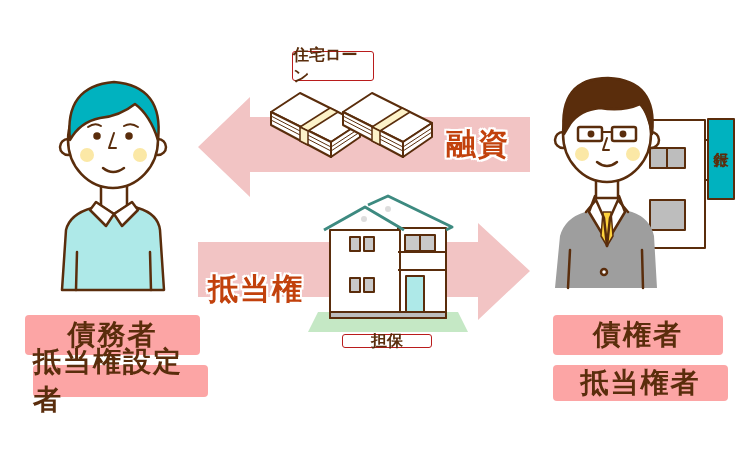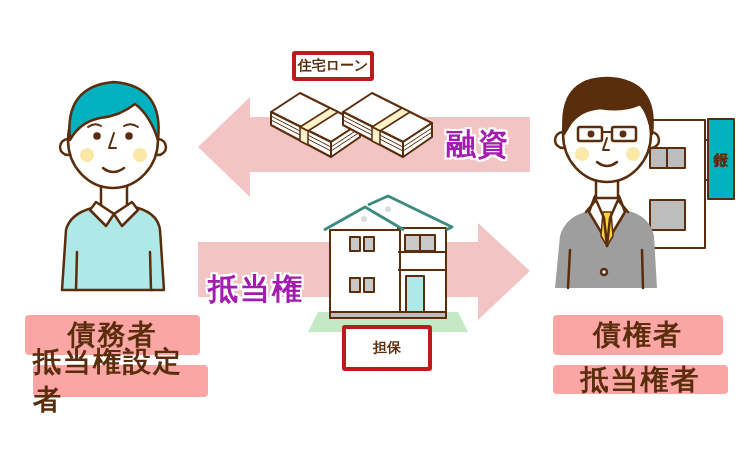--- a/index.html
+++ b/index.html
@@ -4,26 +4,26 @@
 <style>
   html, body { margin: 0; padding: 0; background: #ffffff; }
   body { width: 750px; height: 450px; position: relative; overflow: hidden;
          font-family: "DejaVu Sans", "Liberation Sans", sans-serif; }
   .label-box {
     position: absolute; background: #fca5a5; border-radius: 4px;
     color: #5a2d0c; font-weight: bold; font-size: 28px; letter-spacing: 2px;
     display: flex; align-items: center; justify-content: center;
   }
   .tag-box {
-    position: absolute; background: #fff; border: 4px solid #b91c1c; border-radius: 3px;
-    color: #5a2d0c; font-weight: bold; font-size: 14px;
+    position: absolute; background: #fff; border: 1px solid #b91c1c; border-radius: 3px;
+    color: #5a2d0c; font-weight: bold; font-size: 16px;
     display: flex; align-items: center; justify-content: center; box-sizing: border-box;
   }
   .arrow-text {
-    position: absolute; color: #a21caf; font-weight: bold; font-size: 30px;
+    position: absolute; color: #c2410c; font-weight: bold; font-size: 30px;
     text-shadow: 2px 0 #fff, -2px 0 #fff, 0 2px #fff, 0 -2px #fff, 2px 2px #fff, -2px -2px #fff, 2px -2px #fff, -2px 2px #fff;
     letter-spacing: 2px;
   }
   .sign-text {
     position: absolute; color: #5a2d0c; font-weight: bold; font-size: 15px;
     writing-mode: vertical-rl; text-orientation: upright; line-height: 1;
   }
   svg { position: absolute; left: 0; top: 0; }
 </style>
 </head>
@@ -169,21 +169,21 @@
   <circle cx="582" cy="154" r="7" fill="#fbe8a6"></circle>
   <circle cx="633" cy="154" r="7" fill="#fbe8a6"></circle>
 </svg>
 
 <div class="tag-box" style="left:292px; top:51px; width:82px; height:30px;">住宅ローン</div>
 
 <div class="arrow-text" style="left:446px; top:124px;">融資</div>
 
 <div class="arrow-text" style="left:208px; top:249px;margin-top:20px;">抵当権</div>
 
-<div class="tag-box" style="left:342px; top:325px; width:90px; height:46px;">担保</div>
+<div class="tag-box" style="left:342px; top:334px; width:90px; height:14px;">担保</div>
 
 <div class="sign-text" style="left:713px; top:140px;">銀行</div>
 
 <div class="label-box" style="left:25px; top:315px; width:175px; height:40px;">債務者</div>
 <div class="label-box" style="left:25px; top:365px; width:175px; height:32px;margin-left:8px;">抵当権設定者</div>
 
 <div class="label-box" style="left:553px; top:315px; width:170px; height:40px;">債権者</div>
-<div class="label-box" style="left:553px; top:365px; width:175px; height:29px;">抵当権者</div>
+<div class="label-box" style="left:553px; top:365px; width:175px; height:36px;">抵当権者</div>
 
 </body></html>

